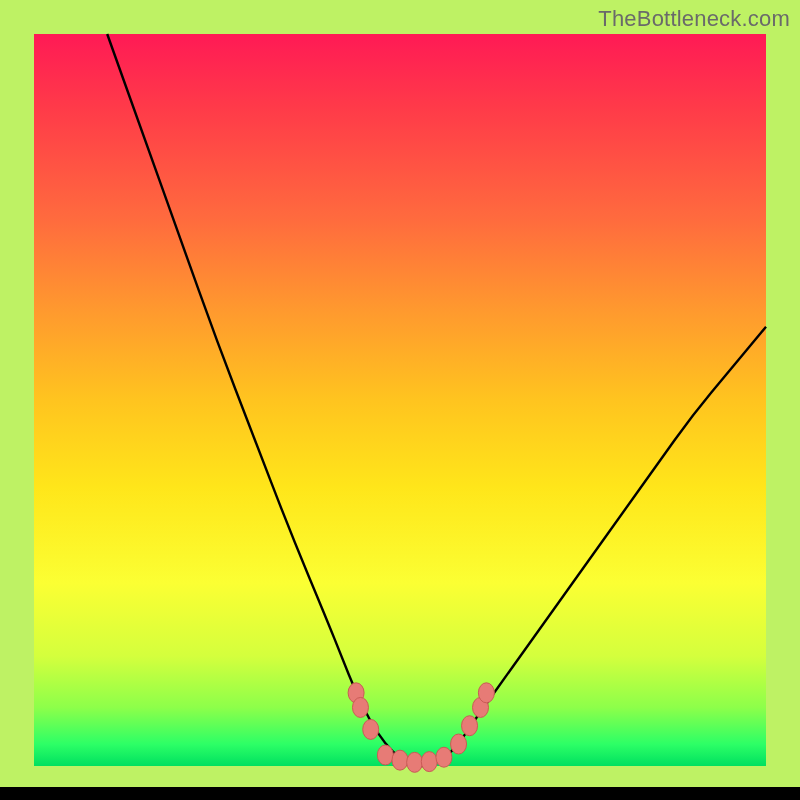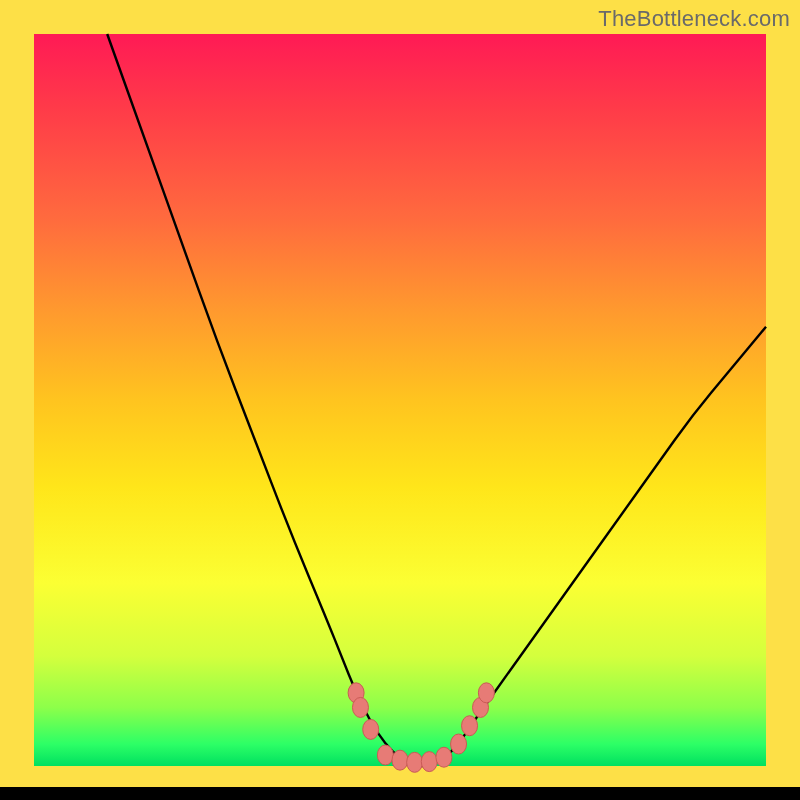--- a/index.html
+++ b/index.html
@@ -10,21 +10,21 @@
     background: #000;
     overflow: hidden;
     font-family: Arial, Helvetica, sans-serif;
   }
   .frame {
     position: absolute;
     top: 0;
     left: 0;
     width: 800px;
     height: 787px;
-    background: #fde047;
+    background: #bef264;
   }
   .plot {
     position: absolute;
     top: 34px;
     left: 34px;
     width: 732px;
     height: 732px;
     
     background: linear-gradient(
       to bottom,

